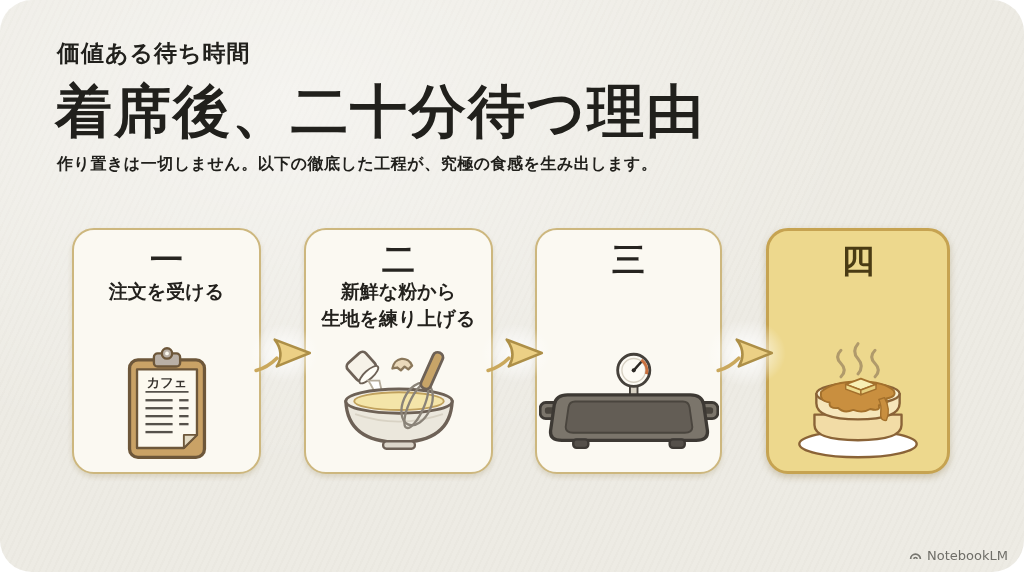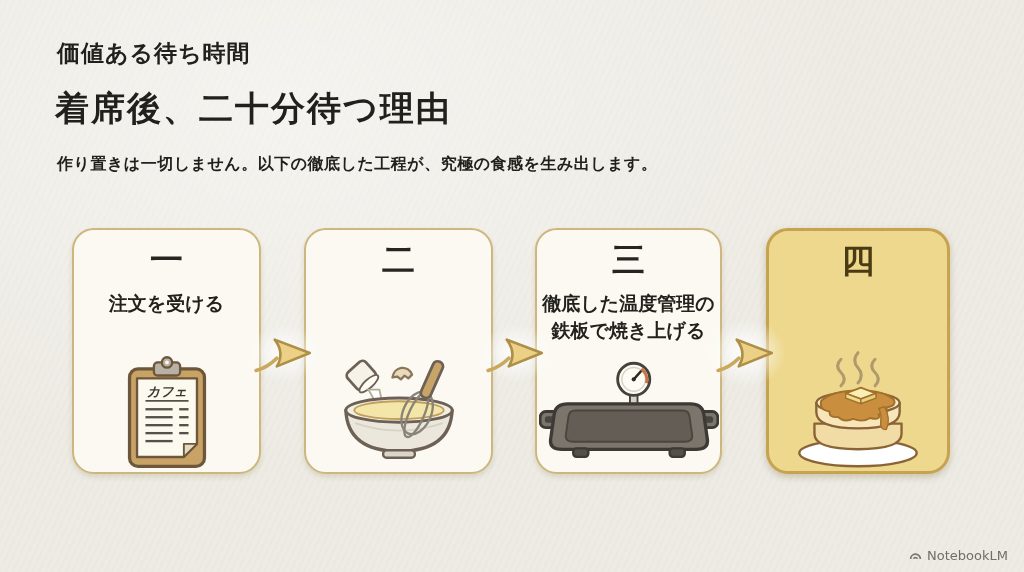--- a/index.html
+++ b/index.html
@@ -4,38 +4,39 @@
 <style>
   html,body{margin:0;padding:0;}
   .stage{
     position:relative; width:1024px; height:572px; overflow:hidden;
     background-color:#edebe4;
     background-image:
       radial-gradient(ellipse at 28% 18%, rgba(255,255,255,0.45), rgba(255,255,255,0) 55%),
       repeating-linear-gradient(115deg, rgba(120,110,90,0.025) 0 2px, rgba(0,0,0,0) 2px 6px);
     font-family:"DejaVu Serif","Liberation Serif",serif;
     color:#21201c;
+    border-radius:32px;
   }
   
   .kicker{position:absolute;left:57px;top:38px;font-size:23px;font-weight:700;letter-spacing:1px;}
-  .title{position:absolute;left:55px;top:86px;font-size:34px;font-weight:700;letter-spacing:2px;}
+  .title{position:absolute;left:55px;top:74px;font-size:57px;font-weight:700;letter-spacing:2px;}
   .subtitle{position:absolute;left:57px;top:154px;font-size:16px;font-weight:700;letter-spacing:0.5px;}
   
   .card{
     position:absolute;top:228px;height:246px;box-sizing:border-box;
     background:#fbf9f2;border:2px solid #cdb77e;border-radius:22px;
     box-shadow:0 3px 5px rgba(140,118,60,0.20);
     display:flex;flex-direction:column;align-items:center;
   }
   .card.highlight{background:#edd88d;border:3px solid #c6a351;box-shadow:0 3px 7px rgba(140,118,60,0.35);}
   .card-number{font-size:33px;font-weight:700;line-height:1.1;margin-top:12px;color:#262420;}
   .highlight .card-number{color:#4a3b14;}
-  .card-text{margin-top:12px;text-align:center;font-size:19px;font-weight:700;line-height:1.42;color:#23211d;}
+  .card-text{margin-top:0;text-align:center;font-size:19px;font-weight:700;line-height:1.42;color:#23211d;}
   .card-text span{display:block;}
-  .card-icon{flex:1;display:flex;align-items:flex-end;justify-content:flex-end;padding-bottom:0;font-style:italic;}
+  .card-icon{flex:1;display:flex;align-items:flex-end;justify-content:flex-end;padding-bottom:9px;}
   .pos-1{left:72px;width:189px;}
   .pos-2{left:304px;width:189px;}
   .pos-3{left:535px;width:187px;}
   .pos-4{left:766px;width:184px;}
   
   .arrow{position:absolute;top:328px;width:66px;height:50px;z-index:5;}
   .arrow::before{
     content:"";position:absolute;inset:-16px;border-radius:50%;
     background:radial-gradient(closest-side, rgba(255,255,255,0.92), rgba(255,255,255,0) 72%);
   }
@@ -81,20 +82,24 @@
           <line x1="63" y1="76" x2="73" y2="76" stroke="#55514a" stroke-width="2.5"></line>
         <line x1="27" y1="84.5" x2="56" y2="84.5" stroke="#55514a" stroke-width="2.5"></line>
           <line x1="63" y1="84.5" x2="73" y2="84.5" stroke="#55514a" stroke-width="2.5"></line>
         <line x1="27" y1="93" x2="56" y2="93" stroke="#55514a" stroke-width="2.5"></line>
       </svg>
     </div>
   </div>
 
   <div class="card pos-2">
     <div class="card-number">二</div>
+    <div class="card-text">
+      <span>新鮮な粉から</span>
+      <span>生地を練り上げる</span>
+    </div>
     <div class="card-icon">
       <svg viewBox="0 0 150 128" width="140" height="120">
 
         <path d="M68 27 a11 12 0 0 1 21 -3 l-4 4 -4 -3 -4 4 -4 -3 -5 1 z" fill="#ead9ba" stroke="#8a775a" stroke-width="2.5" stroke-linejoin="round"></path>
 
         <g transform="translate(34,24) rotate(-42)">
           <rect x="-13" y="-11" width="26" height="24" rx="5" fill="#f6f2e8" stroke="#6d6156" stroke-width="3"></rect>
           <ellipse cx="0" cy="13" rx="13" ry="4.5" fill="#fffdf6" stroke="#6d6156" stroke-width="2"></ellipse>
         </g>
 
@@ -110,24 +115,20 @@
           <ellipse cx="0" cy="60" rx="8" ry="26" fill="none" stroke="#8a8378" stroke-width="2.5"></ellipse>
           <ellipse cx="0" cy="58" rx="15" ry="24" fill="none" stroke="#8a8378" stroke-width="2.5"></ellipse>
           <rect x="-5.5" y="-2" width="11" height="42" rx="5.5" fill="#c7a468" stroke="#6d6156" stroke-width="3"></rect>
         </g>
       </svg>
     </div>
   </div>
 
   <div class="card pos-3">
     <div class="card-number">三</div>
-    <div class="card-text">
-      <span>徹底した温度管理の</span>
-      <span>鉄板で焼き上げる</span>
-    </div>
     <div class="card-icon">
       <svg viewBox="0 0 190 128" width="180" height="121">
 
         <line x1="100" y1="58" x2="100" y2="76" stroke="#45413b" stroke-width="3"></line>
         <rect x="96" y="46" width="8" height="14" fill="#d8d2c4" stroke="#45413b" stroke-width="2"></rect>
         <circle cx="100" cy="30" r="17" fill="#fdfbf4" stroke="#45413b" stroke-width="3"></circle>
         <circle cx="100" cy="30" r="12.5" fill="none" stroke="#d8d2c4" stroke-width="1.5"></circle>
         <path d="M108 19 A14 14 0 0 1 113.5 34" stroke="#c9703d" stroke-width="3.2" fill="none"></path>
         <line x1="100" y1="30" x2="108" y2="21" stroke="#2c2925" stroke-width="2.5"></line>
         <circle cx="100" cy="30" r="2.2" fill="#2c2925"></circle>

